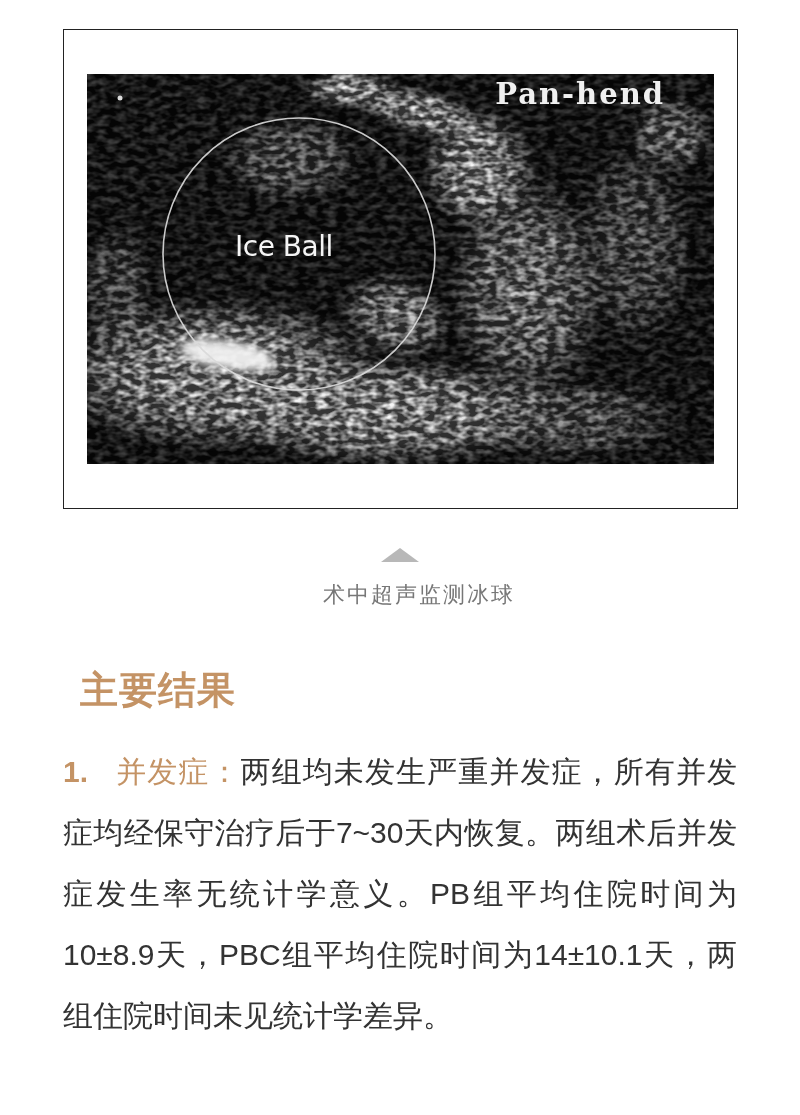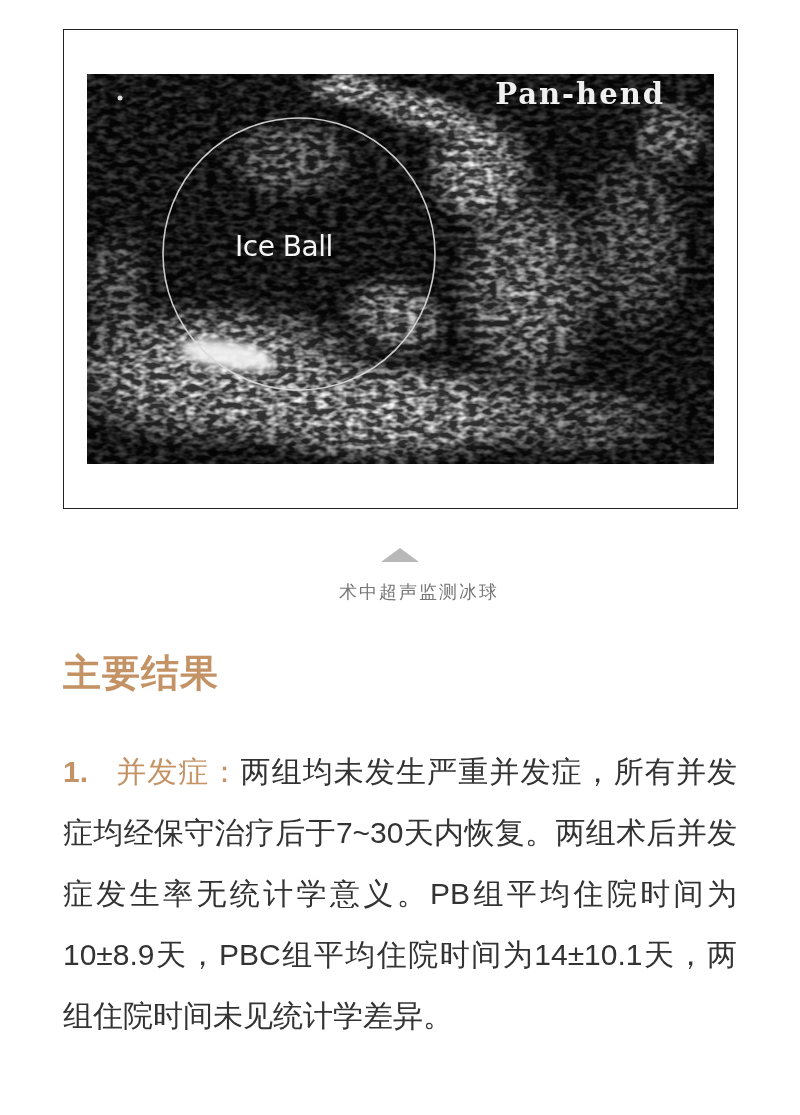--- a/index.html
+++ b/index.html
@@ -27,24 +27,24 @@
     letter-spacing:2px;fill:#f0f0f0;
   }
   .caption-arrow{
     position:absolute;left:0;right:0;top:548px;margin:0 auto;
     width:0;height:0;
     border-left:19px solid transparent;border-right:19px solid transparent;
     border-bottom:14px solid var(--arrow_gray,#b8b8b8);
   }
   .figure-caption{
     position:absolute;left:0;right:0;top:580px;text-align:center;
-    font-size:18px;letter-spacing:2px;color:var(--caption_gray,#777);margin-left:38px;
+    font-size:22px;letter-spacing:2px;color:var(--caption_gray,#777);margin-left:38px;
   }
   .section-heading{
-    position:absolute;left:63px;top:648px;margin:0;
+    position:absolute;left:63px;top:648px;margin:17px;
     font-family:"Liberation Serif", serif;font-weight:bold;
     font-size:38px;letter-spacing:1px;color:var(--accent_gold,#c49365);
   }
   .paragraph{
     position:absolute;left:63px;top:741px;width:674px;margin:0;
     font-size:30px;line-height:61px;color:var(--body_text,#333);
     text-align:justify;text-justify:inter-ideograph;
   }
   .para-number{
     color:var(--accent_gold,#c49365);font-weight:bold;margin-right:27px;

